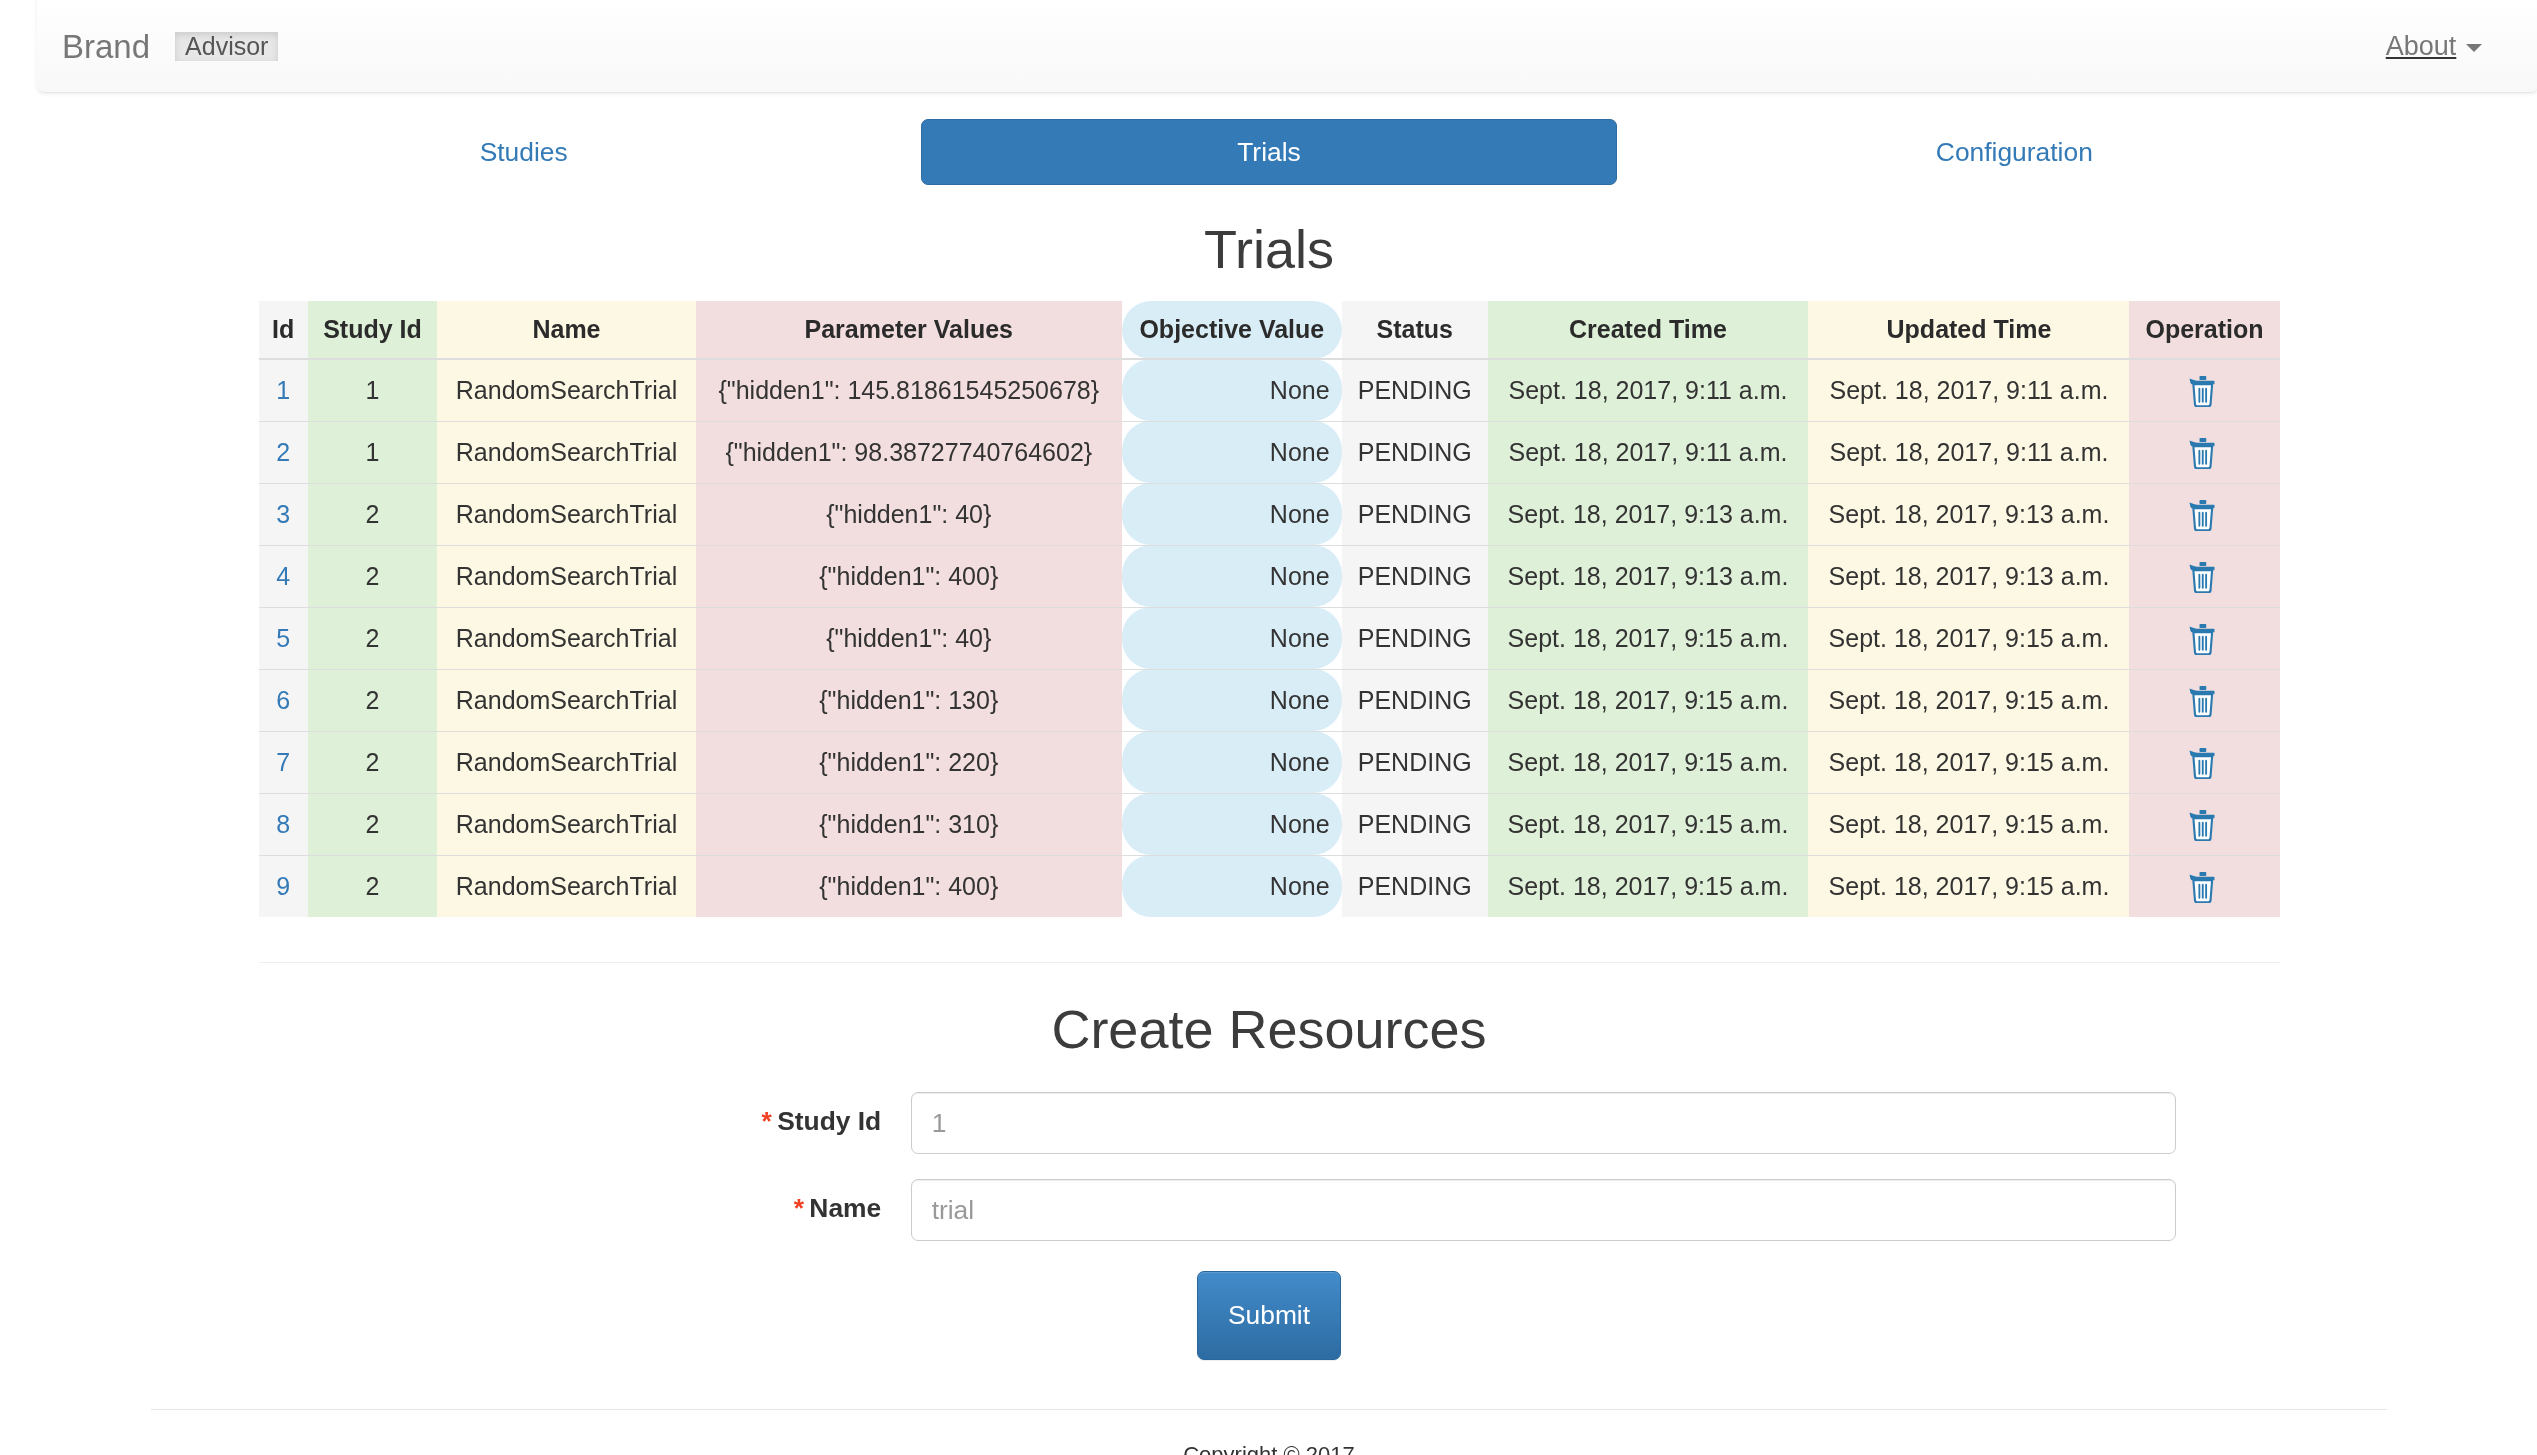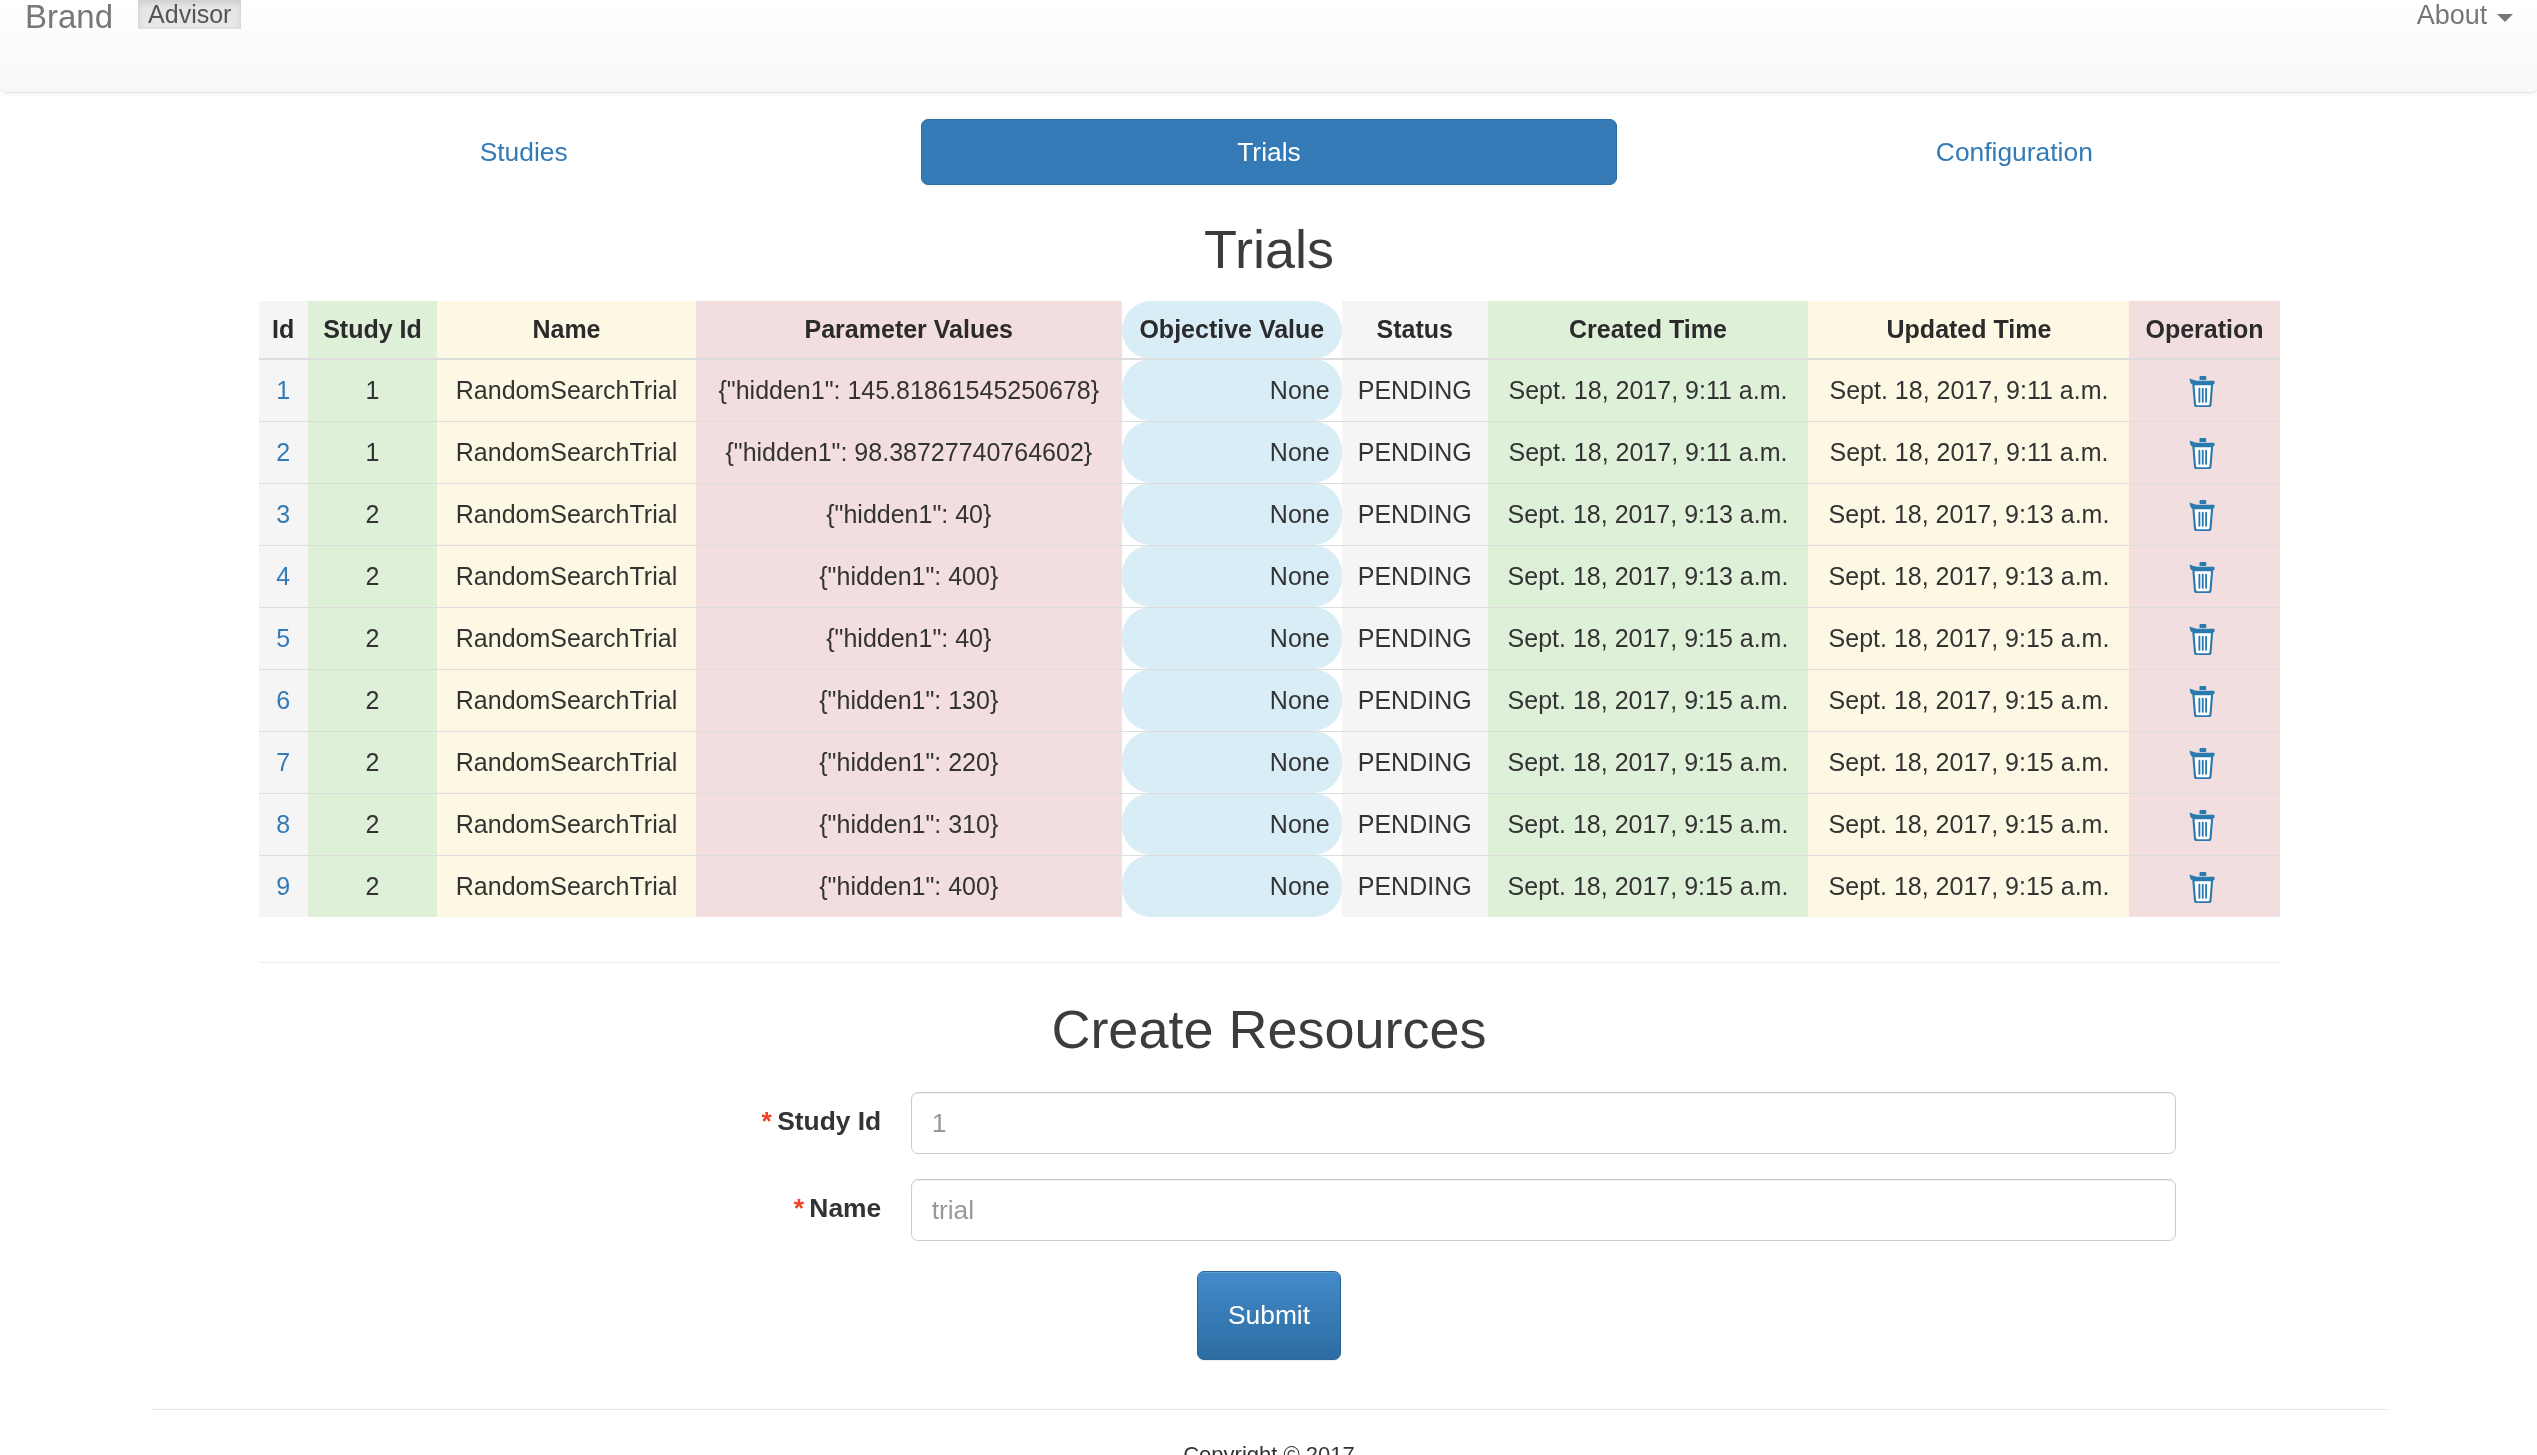--- a/index.html
+++ b/index.html
@@ -18,21 +18,22 @@
     position: relative;
     height: 93px;
     background: linear-gradient(to bottom, #ffffff 0%, #f8f8f8 100%);
     border: 0.9px solid #e7e7e7;
     border-top: none;
     border-left: none;
     border-right: none;
     border-radius: 0 0 7px 7px;
     box-shadow: inset 0 0.9px 0 rgba(255,255,255,0.15), 0 0.9px 4.4px rgba(0,0,0,0.075);
     display: flex;
-    align-items: flex-start;
+    align-items: center;
+    margin-left: 37px;
   }
   .navbar-brand {
     display: flex; align-items: center;
     padding: 0 25px;
     font-size: 33px;
     color: #777777;
     line-height: 1;
     text-decoration: none;
   }
   .navbar-item {
@@ -43,21 +44,22 @@
     text-decoration: none;
   }
   .navbar-item.active {
     background: #e7e7e7;
     box-shadow: inset 0 2.6px 7px rgba(0,0,0,0.125);
     color: #555;
   }
   .navbar-right {
     margin-left: auto;
     display: flex; align-items: center;
-    padding-right: 25px;
+    padding-right: 56px;
+    text-decoration: underline;
   }
   .navbar-dropdown {
     display: flex; align-items: center; gap: 9.7px;
     font-size: 27px;
     color: #777777;
     text-decoration: none;
   }
   .caret {
     display: inline-block;
     width: 0; height: 0;

